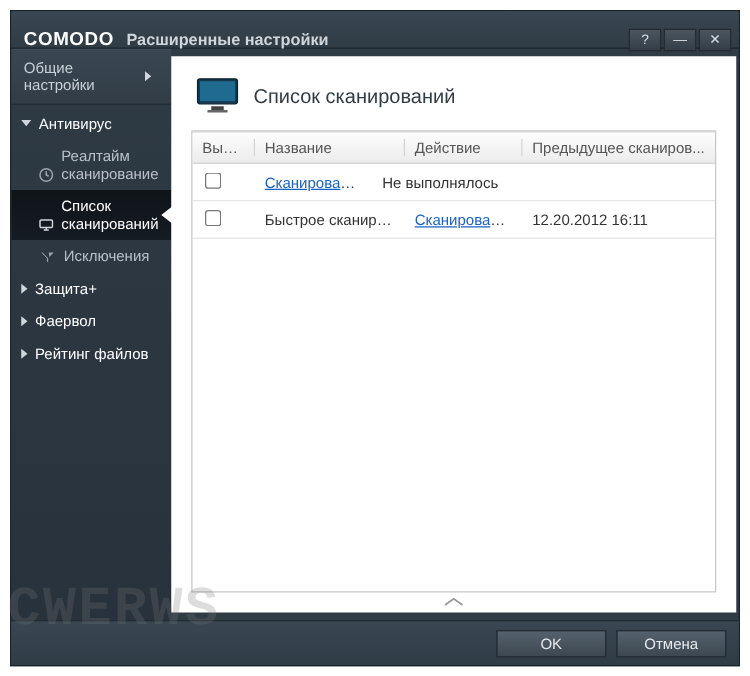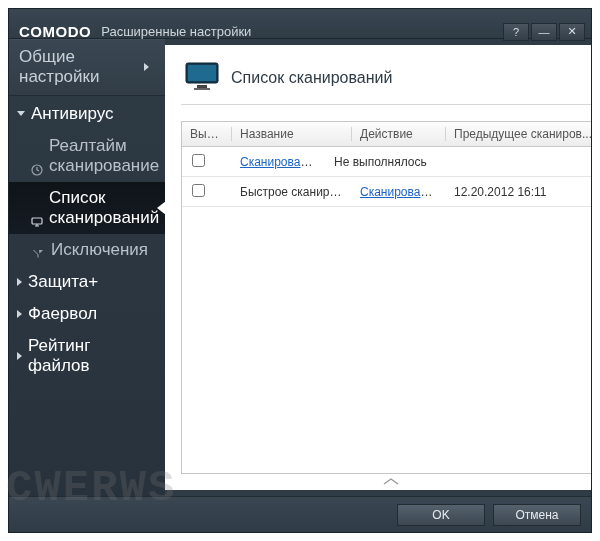--- a/index.html
+++ b/index.html
@@ -24,21 +24,21 @@
 .titlebar {
   height: 30px;
   display: flex;
   align-items: center;
   padding: 16px 6px 0 10px;
   background: linear-gradient(#3a4752, #2f3b45);
   border-bottom: 1px solid #1e262e;
   color: #cfd6dc;
 }
 .brand { font-weight: bold; letter-spacing: 0.5px; font-size: 15px; color: #fff; }
-.title-txt { margin-left: 10px; font-size: 13px; color: #cfd6dc; }
+.title-txt { margin-left: 10px; font-size: 13px; color: #cfd6dc; font-weight: bold; }
 .title-spacer { flex: 1; }
 .title-btn {
   width: 26px; height: 18px;
   background: linear-gradient(#4a5560,#343e48);
   border: 1px solid #222a32;
   margin-left: 2px;
   display: flex; align-items: center; justify-content: center;
   color: #d8dde2;
   font-size: 11px;
   cursor: pointer;
@@ -49,21 +49,21 @@
   display: flex;
   overflow: hidden;
 }
 
 .sidebar {
   width: 156px;
   background: linear-gradient(#2e3a44,#28323c);
   color: #c8d0d7;
   display: flex;
   flex-direction: column;
-  font-size: 17px;
+  font-size: 12px;
 }
 .side-section {
   padding: 7px 10px;
   background: linear-gradient(#3a4752,#313c46);
   border-top: 1px solid #414d58;
   border-bottom: 1px solid #222a32;
   cursor: pointer;
   display: flex;
   align-items: center;
 }
@@ -122,21 +122,21 @@
 }
 .page-hdr h1 { font-size: 16px; font-weight: normal; color: #2f3b45; }
 .hr { height: 1px; background: #d6d6d6; margin: 0 16px; }
 .page-desc {
   padding: 14px 20px 12px 20px;
   color: #333;
   font-size: 12px;
   line-height: 1.4;
 }
 .table-wrap {
-  margin: 16px 16px 0 16px;
+  margin: 0 16px 0 16px;
   border: 1px solid #c7c7c7;
   flex: 1;
   display: flex;
   flex-direction: column;
   background: #fff;
   overflow: hidden;
 }
 .thead {
   display: flex;
   background: linear-gradient(#fdfdfd,#ececec);

